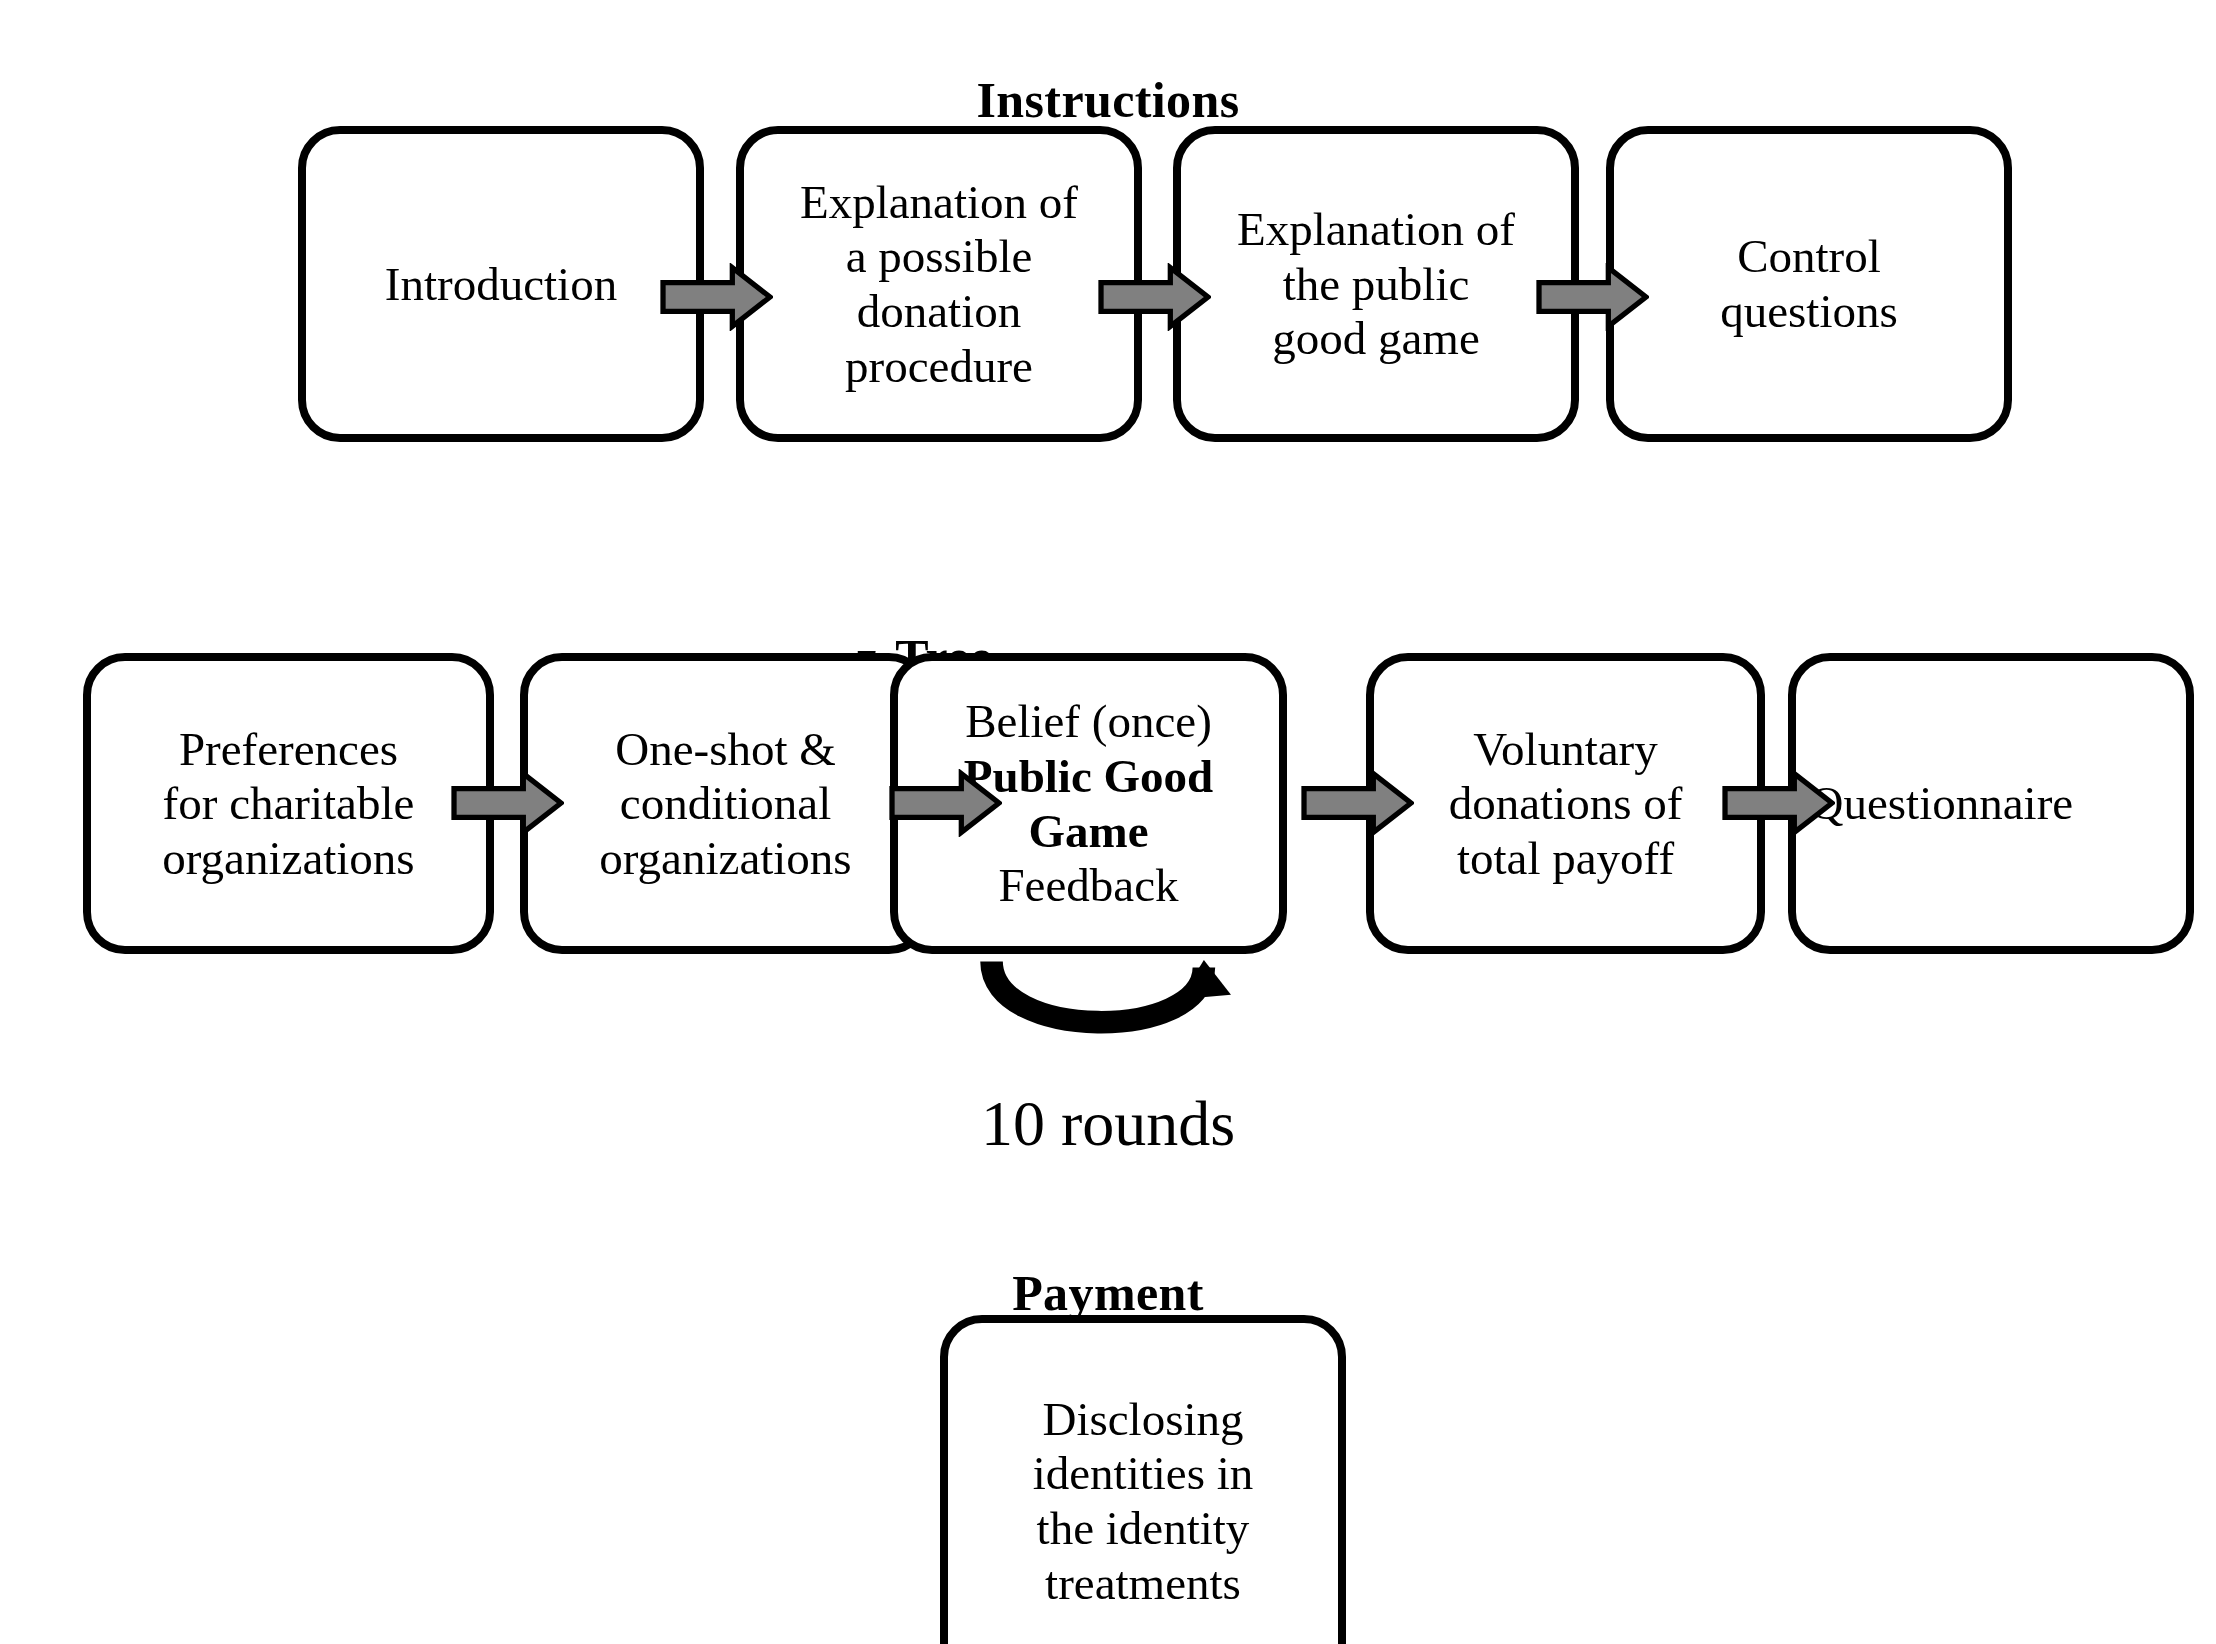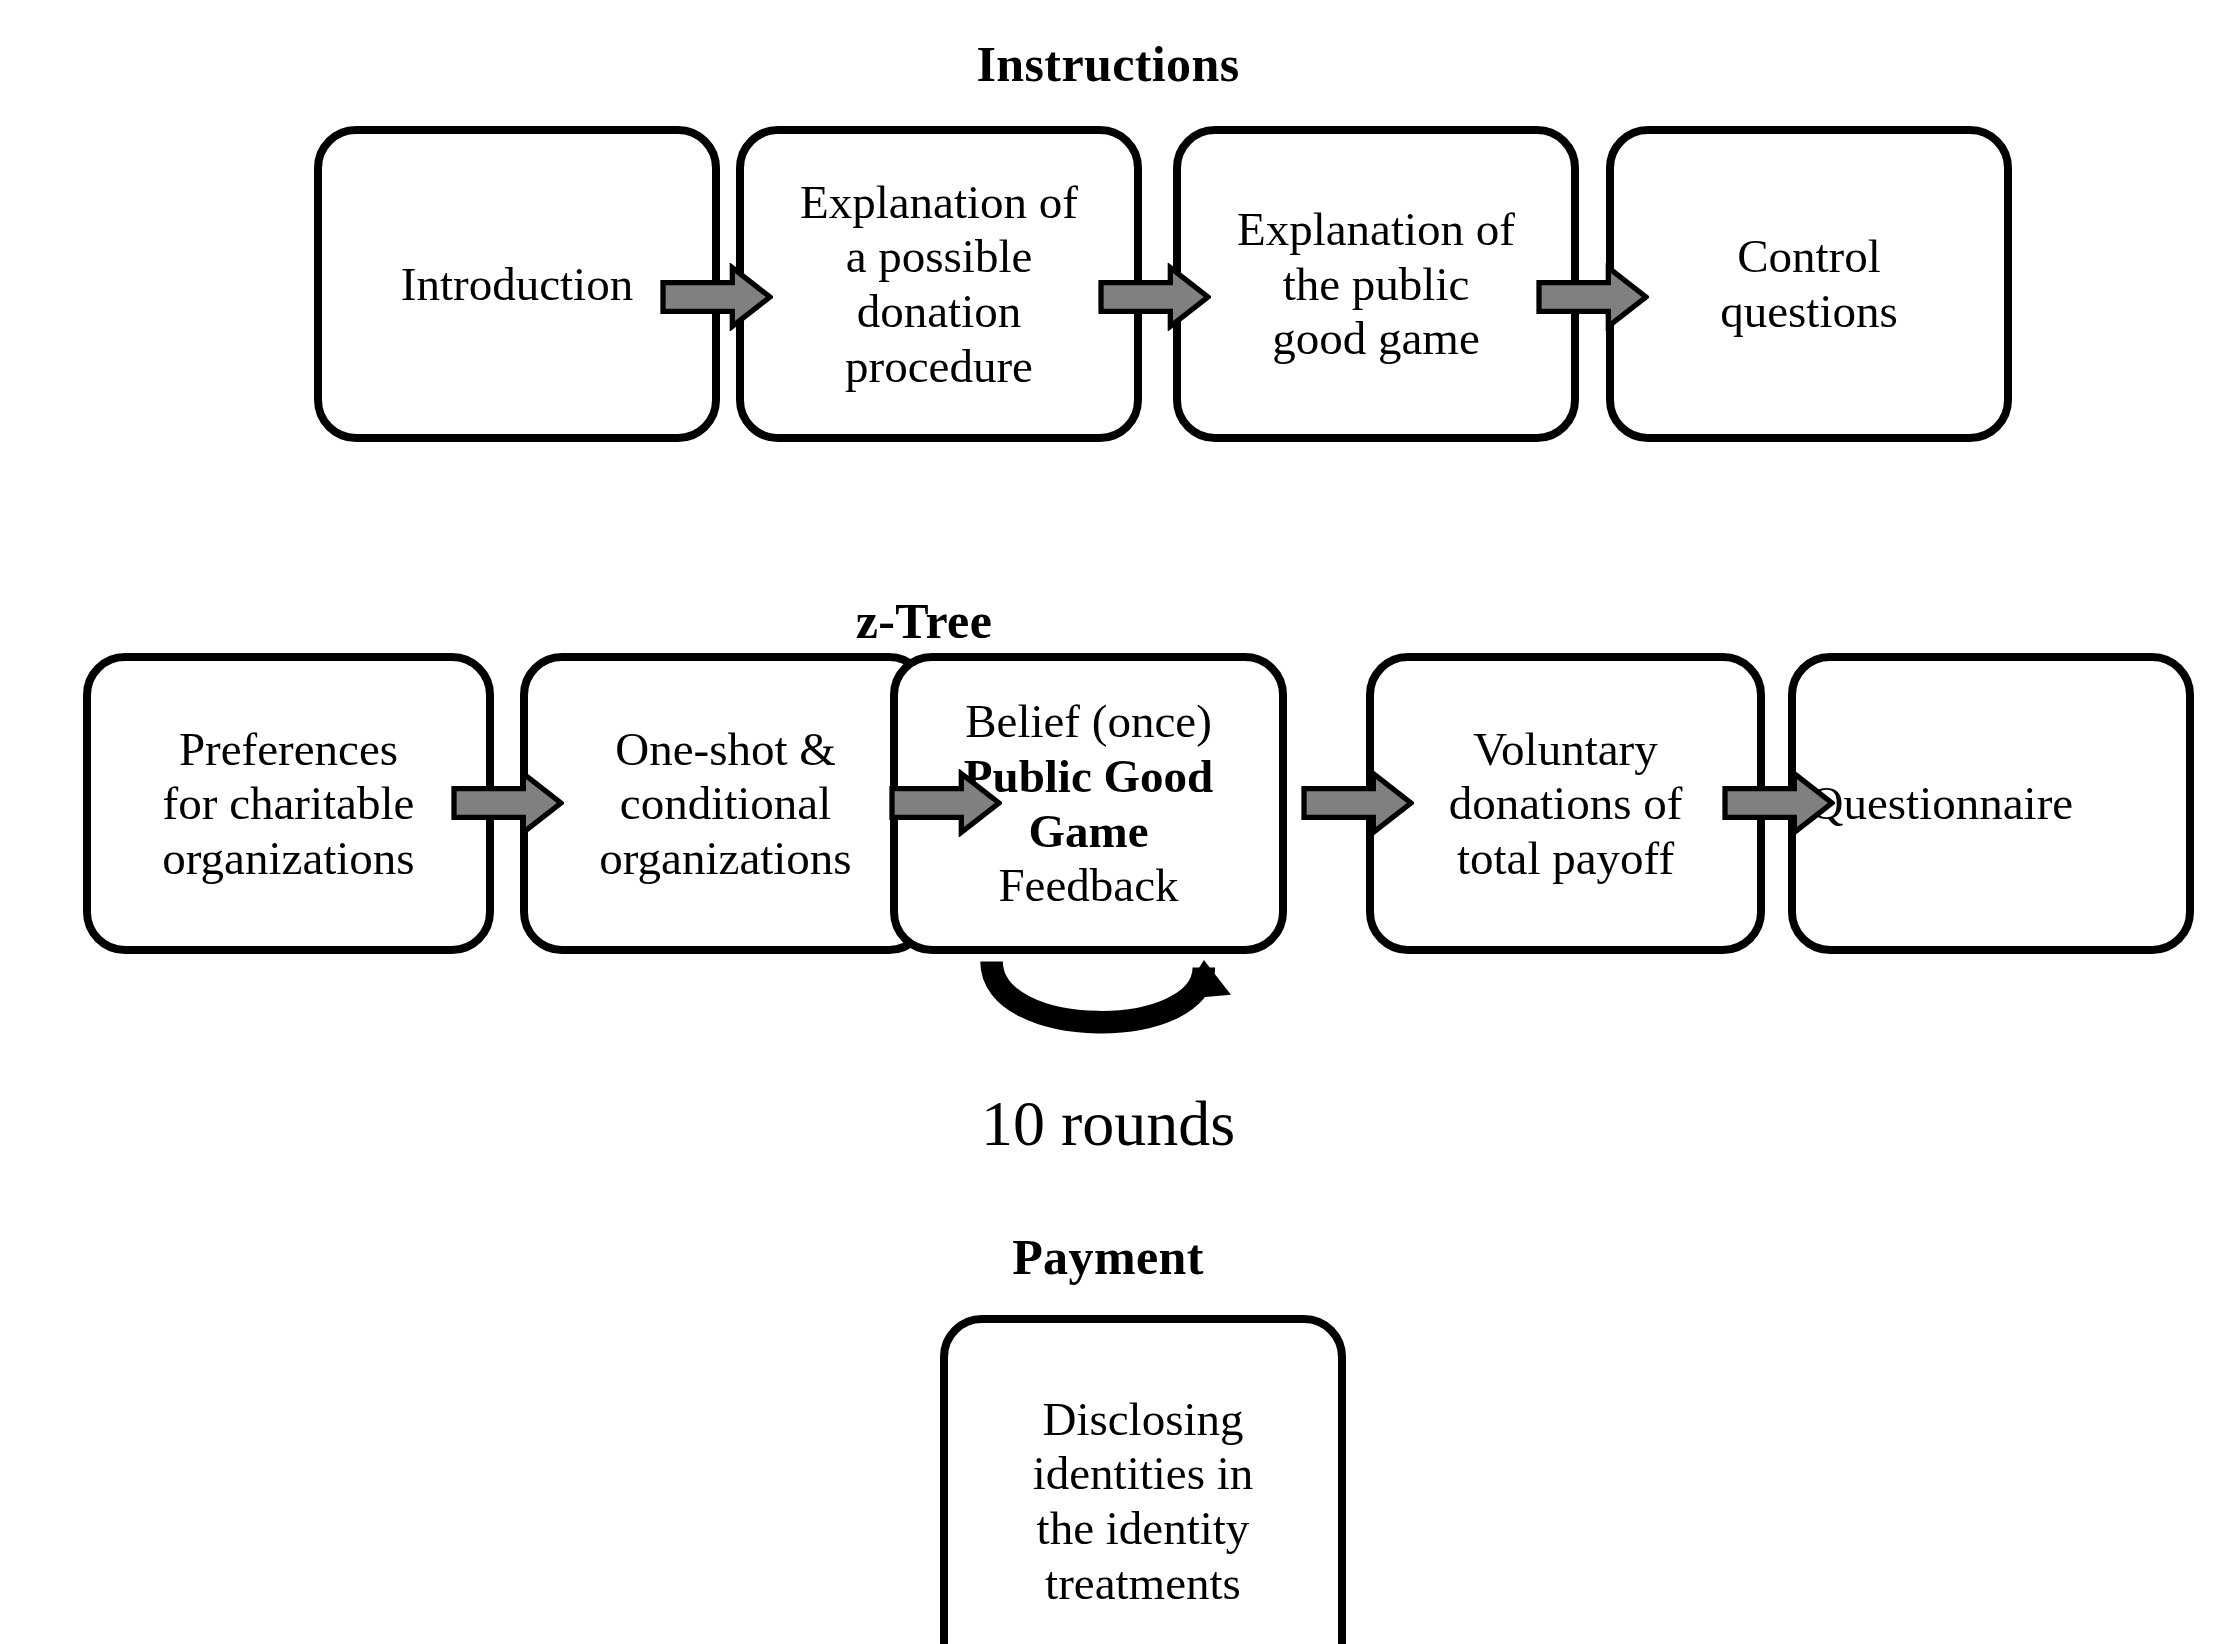--- a/index.html
+++ b/index.html
@@ -25,20 +25,21 @@
 
   
   .section-title {
     position: absolute;
     font-weight: bold;
     font-size: 50px;
     line-height: 1;
     text-align: center;
     white-space: nowrap;
     letter-spacing: 0.4px;
+    margin-top: 36px;
   }
   #title-instructions { left: 0; width: 2216px; top: 39px; }
   #title-ztree        { left: 0; width: 1848px; top: 596px; }
   #title-payment      { left: 0; width: 2216px; top: 1232px; }
 
   
   .pbox {
     position: absolute;
     box-sizing: border-box;
     background: #ffffff;
@@ -82,21 +83,21 @@
   }
   #caption-rounds { left: 0; width: 2216px; top: 1092px; }
 </style>
 </head>
 <body>
 
 <div class="stage">
 
   <div class="section-title" id="title-instructions">Instructions</div>
 
-  <div class="pbox" id="box-introduction" style="left:298px; top:126px; width:406px; height:316px;margin-left:16px;">
+  <div class="pbox" id="box-introduction" style="left:298px; top:126px; width:406px; height:316px;">
     <span class="lines">
       <span class="ln">Introduction</span>
     </span>
   </div>
 
   <div class="garrow" style="left:660px; top:263px; width:113px; height:68px;">
     <svg width="113" height="68" viewBox="0 0 150 90">
       <polygon points="4,26 96,26 96,6 146,45 96,84 96,64 4,64" fill="#808080" stroke="#000000" stroke-width="7" stroke-linejoin="miter"></polygon>
     </svg>
   </div>

